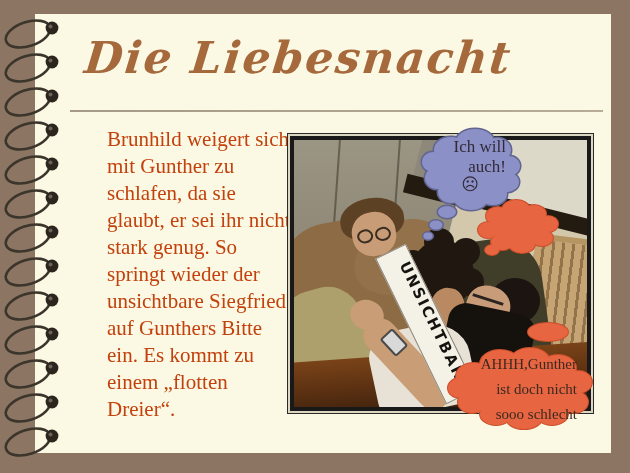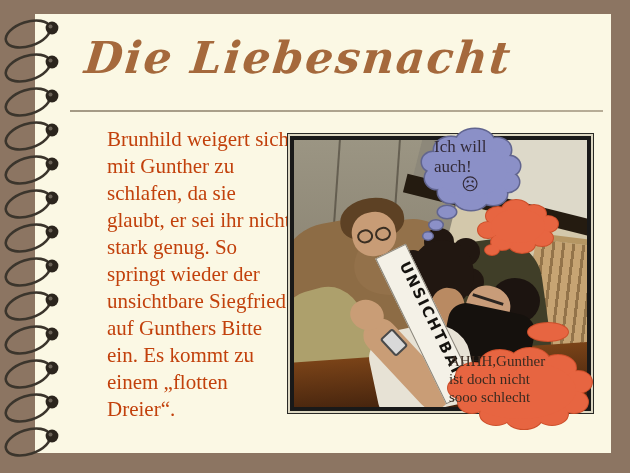--- a/index.html
+++ b/index.html
@@ -60,25 +60,25 @@
   .couch{left:-10px;top:212px;width:320px;height:70px;background:linear-gradient(180deg,#7a4318,#33190a);transform:rotate(-4deg);}
   .arm{left:57px;top:207px;width:112px;height:34px;background:#c99d76;border-radius:17px;transform:rotate(47deg);}
   .hand{left:56px;top:160px;width:34px;height:30px;background:#c99d76;border-radius:50%;transform:rotate(20deg);}
   .watch{left:88px;top:194px;width:20px;height:13px;background:#d9d9d9;border:2px solid #4a4a4a;border-radius:3px;transform:rotate(47deg);}
   .sign{left:115px;top:103px;width:32px;height:160px;background:#f4f1e7;border:1px solid #8a857a;
         transform:rotate(-26deg);writing-mode:vertical-rl;text-align:center;
         font-family:"DejaVu Sans",sans-serif;font-weight:700;font-size:15px;letter-spacing:2px;color:#15130f;}
 
   
   .bubble{position:absolute;}
-  .bubtxt{position:absolute;text-align:left;color:#3a2a20;white-space:pre-line;}
+  .bubtxt{position:absolute;text-align:right;color:#3a2a20;white-space:pre-line;}
   .blue-txt{left:399px;top:123px;width:72px;font-size:17px;line-height:20px;color:#322a38;}
   .blue-face{left:399px;top:160px;width:72px;font-size:17px;text-align:center;position:absolute;color:#322a38;}
   .ohh-txt{left:452px;top:196px;width:62px;font-size:20px;letter-spacing:1px;}
-  .ahhh-txt{left:414px;top:338px;width:128px;font-size:15px;line-height:18px;}
+  .ahhh-txt{left:414px;top:338px;width:128px;font-size:15px;line-height:25px;}
 
   
   .spiral{position:absolute;left:0;top:0;}
 </style>
 </head>
 <body>
 
 <div class="stage">
   <div class="page">
 

